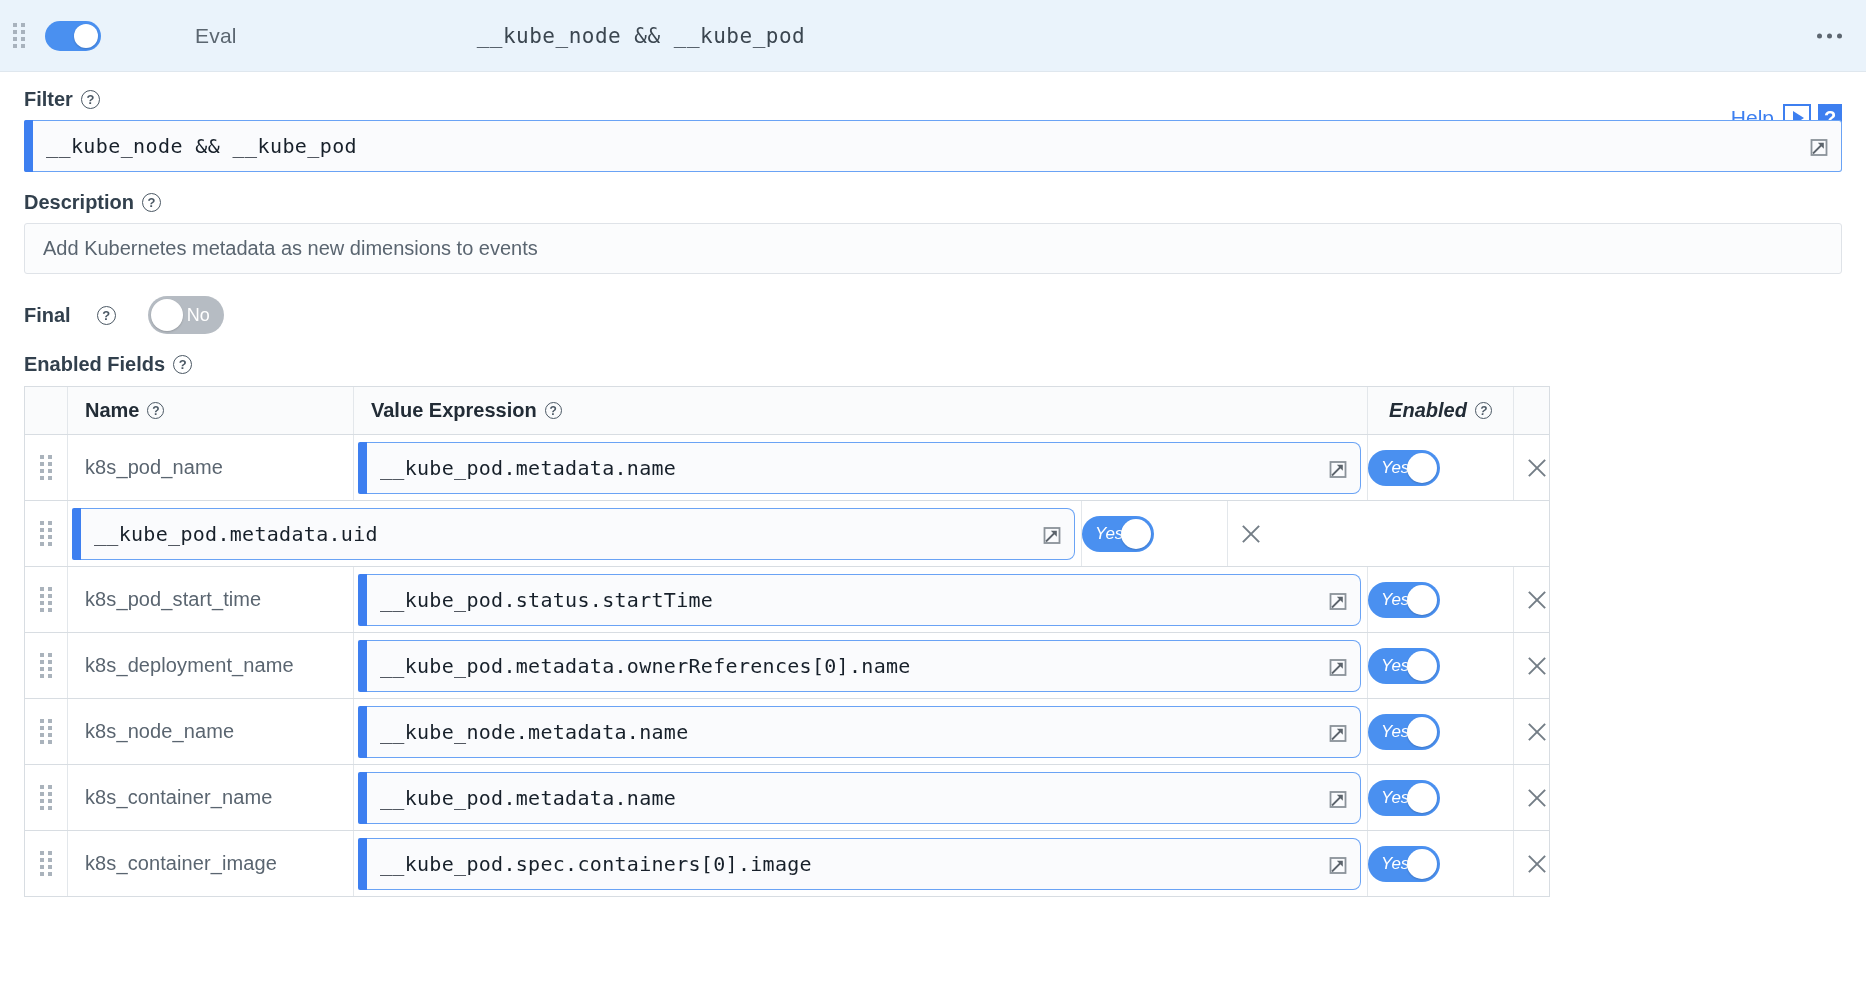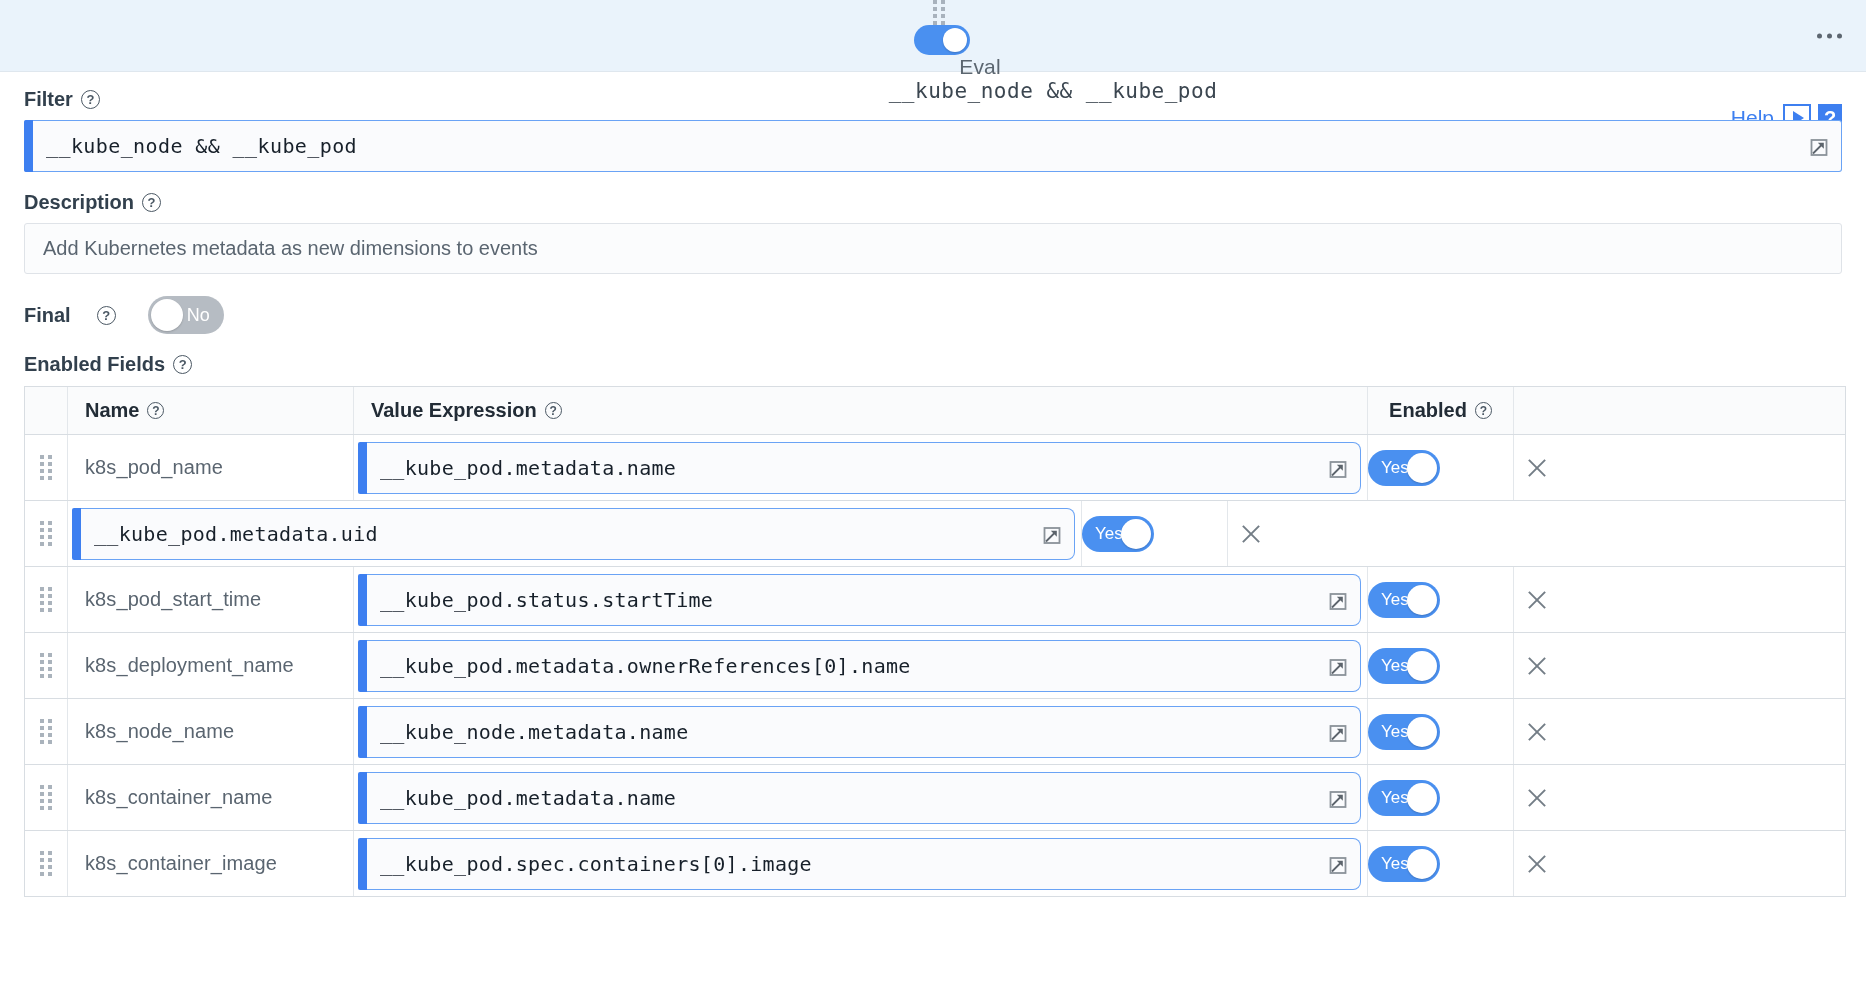--- a/index.html
+++ b/index.html
@@ -12,21 +12,20 @@
   }
 
   
   .header-bar {
     position: relative;
     height: 72px;
     background: #eaf3fb;
     border-bottom: 1px solid #dfe7ee;
     display: flex;
     align-items: center;
-    flex-direction: column;
   }
   .drag-dots {
     width: 14px;
     display: grid;
     grid-template-columns: 4px 4px;
     grid-template-rows: repeat(4, 4px);
     gap: 3px 4px;
     margin-left: 13px;
     flex: 0 0 auto;
   }
@@ -220,21 +219,21 @@
     margin-left: 6px;
   }
   .tg-final .knob { width: 32px; height: 32px; left: 3px; }
   .tg-final .tlabel { right: 14px; color: #ffffff; font-size: 18px; }
 
   .lbl-eval { margin-top: 19px; }
 
   
   .tbl {
     margin-top: 10px;
-    width: 1822px;
+    width: 1526px;
     border: 1px solid #d8dde2;
     border-bottom: none;
     border-collapse: collapse;
     background: #14532d;
   }
   .tbl-head {
     display: flex;
     height: 48px;
     background: #fafbfc;
     border-bottom: 1px solid #d8dde2;
@@ -247,21 +246,21 @@
     font-weight: bold;
     color: #222c36;
     padding-left: 17px;
     border-right: 1px solid #e3e7eb;
   }
   .th:last-child { border-right: none; }
 
   .c-drag   { width: 43px;  flex: 0 0 43px;  padding-left: 0; }
   .c-name   { width: 286px; flex: 0 0 286px; }
   .c-expr   { width: 1014px; flex: 0 0 1014px; }
-  .c-enab   { width: 146px; flex: 0 0 146px; justify-content: center; padding-left: 0; }
+  .c-enab   { width: 146px; flex: 0 0 146px; justify-content: center; padding-left: 0; font-style: italic; }
   .c-del    { width: 46px;  flex: 0 0 46px;  padding-left: 0; }
 
   .tr {
     display: flex;
     height: 66px;
     border-bottom: 1px solid #d8dde2;
     background: #ffffff;
   }
   .td {
     display: flex;

